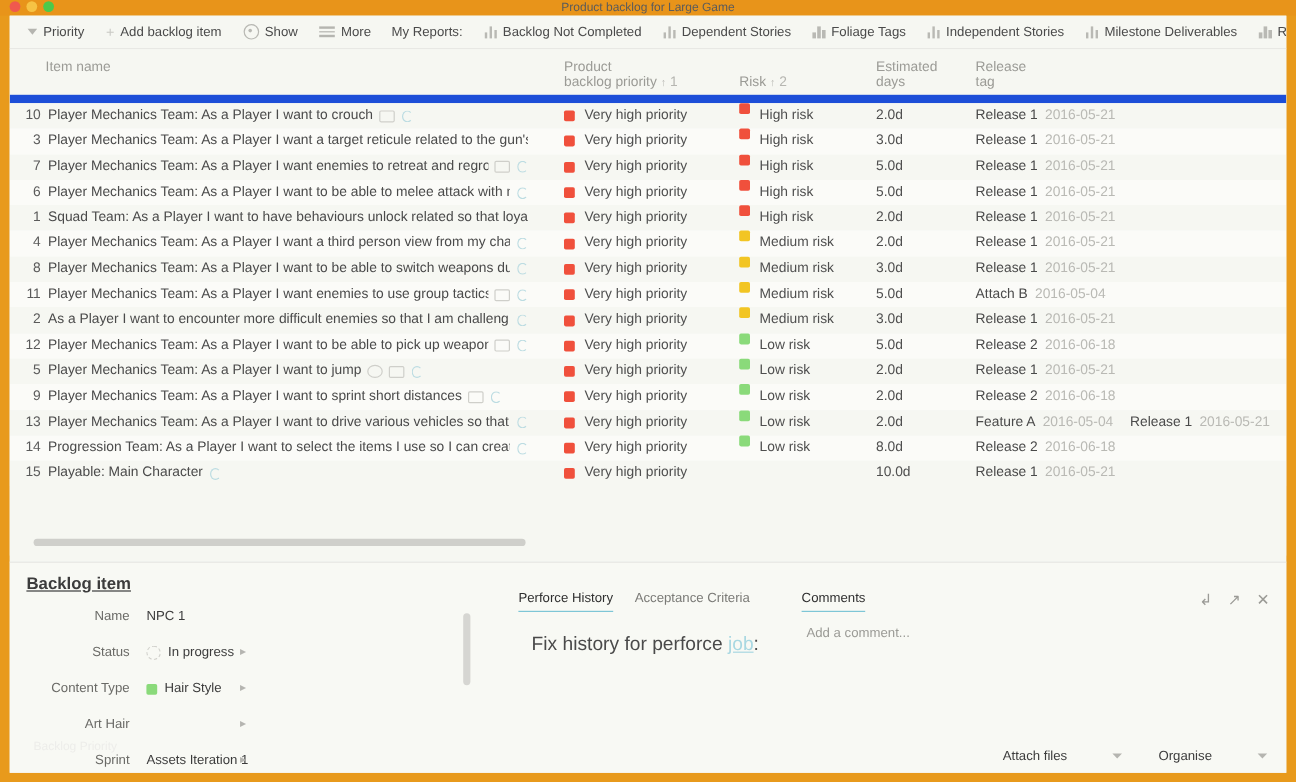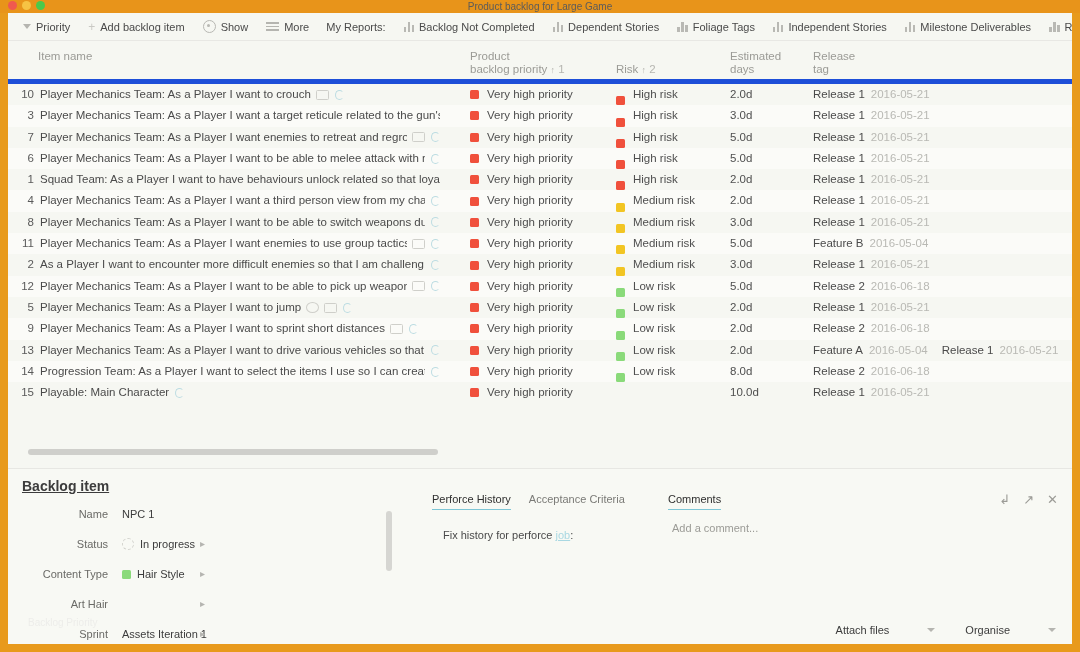--- a/index.html
+++ b/index.html
@@ -85,21 +85,21 @@
 
   
   .table-area {
     position: absolute; left: 0; top: 28px; width: 1064px; height: 422px;
     background: #f6f7f2;
     overflow: hidden;
   }
   .thead {
     height: 38px; position: relative;
     font-size: 11.5px; color: #9b9b96;
-    border-bottom: 5px solid #1d4ed8;
+    border-bottom: 7px solid #1d4ed8;
   }
   .th {
     position: absolute; top: 9px;
     line-height: 13px;
   }
   .sortnum { color: #b6b6b1; }
   .arrow-up { font-size: 9px; color: #b6b6b1; }
   .rows { position: relative; }
   .row {
     height: 21.3px; position: relative; font-size: 11.5px;
@@ -131,21 +131,21 @@
     width: 7px; height: 8px;
     border: 1.4px solid #bcdce2; border-right-color: transparent;
     border-radius: 50%;
   }
   .c-prio {
     position: absolute; left: 462px; top: 0; line-height: 21.3px;
     display: flex; align-items: center; gap: 8px; text-align: right;
   }
   .c-risk {
     position: absolute; left: 608px; top: 0; line-height: 21.3px;
-    display: flex; align-items: flex-end; gap: 8px;
+    display: flex; align-items: flex-start; gap: 8px;
   }
   .sw { width: 9px; height: 9px; border-radius: 1.5px; flex: none; }
   .c-days {
     position: absolute; left: 722px; top: 0; line-height: 21.3px;
     color: #4f4f4f;
   }
   .c-rel {
     position: absolute; left: 805px; top: 0; line-height: 21.3px;
     white-space: nowrap;
   }
@@ -201,21 +201,21 @@
     font-size: 10px; color: #ededea;
   }
 
   .tabs {
     position: absolute; left: 424px; top: 24px;
     display: flex; gap: 18px; font-size: 11px;
   }
   .tab { padding-bottom: 4px; color: #7a7a76; }
   .tab.active { color: #2f2f2f; border-bottom: 1.6px solid #7ec6d6; }
   .hist {
-    position: absolute; left: 424px; top: 60px; font-size: 11px; color: #4a4a4a; padding-left: 11px;
+    position: absolute; left: 424px; top: 60px; font-size: 16px; color: #4a4a4a; padding-left: 11px;
   }
   .hist a { color: #a9d8e2; text-decoration: underline; }
   .comments {
     position: absolute; left: 660px; top: 24px; font-size: 11px;
   }
   .c-head { color: #2f2f2f; padding-bottom: 4px; border-bottom: 1.6px solid #7ec6d6; display: inline-block; }
   .c-add { margin-top: 12px; margin-left: 4px; color: #9b9b96; font-size: 11px; }
   .d-icons {
     position: absolute; right: 14px; top: 24px;
     display: flex; gap: 13px; align-items: center;
@@ -484,21 +484,21 @@
             </div>
             <div class="c-prio">
               <span class="sw" style="background: rgb(240, 80, 60);"></span>
               <span>Very high priority</span>
             </div>
             <div class="c-risk">
               <span class="sw" style="background: rgb(242, 197, 35);"></span>
               <span>Medium risk</span>
             </div>
             <div class="c-days">5.0d</div>
-            <div class="c-rel"><span class="rname">Feature B</span><span class="rdate">2016-05-04</span></div>
+            <div class="c-rel"><span class="rname">Attach B</span><span class="rdate">2016-05-04</span></div>
           </div>
           <div class="row">
             <div class="c-id">2</div>
             <div class="c-name">
               <span class="txt">As a Player I want to encounter more difficult enemies so that I am challeng..</span>
               <span class="loop-ico"></span>
             </div>
             <div class="c-prio">
               <span class="sw" style="background: rgb(240, 80, 60);"></span>
               <span>Very high priority</span>

